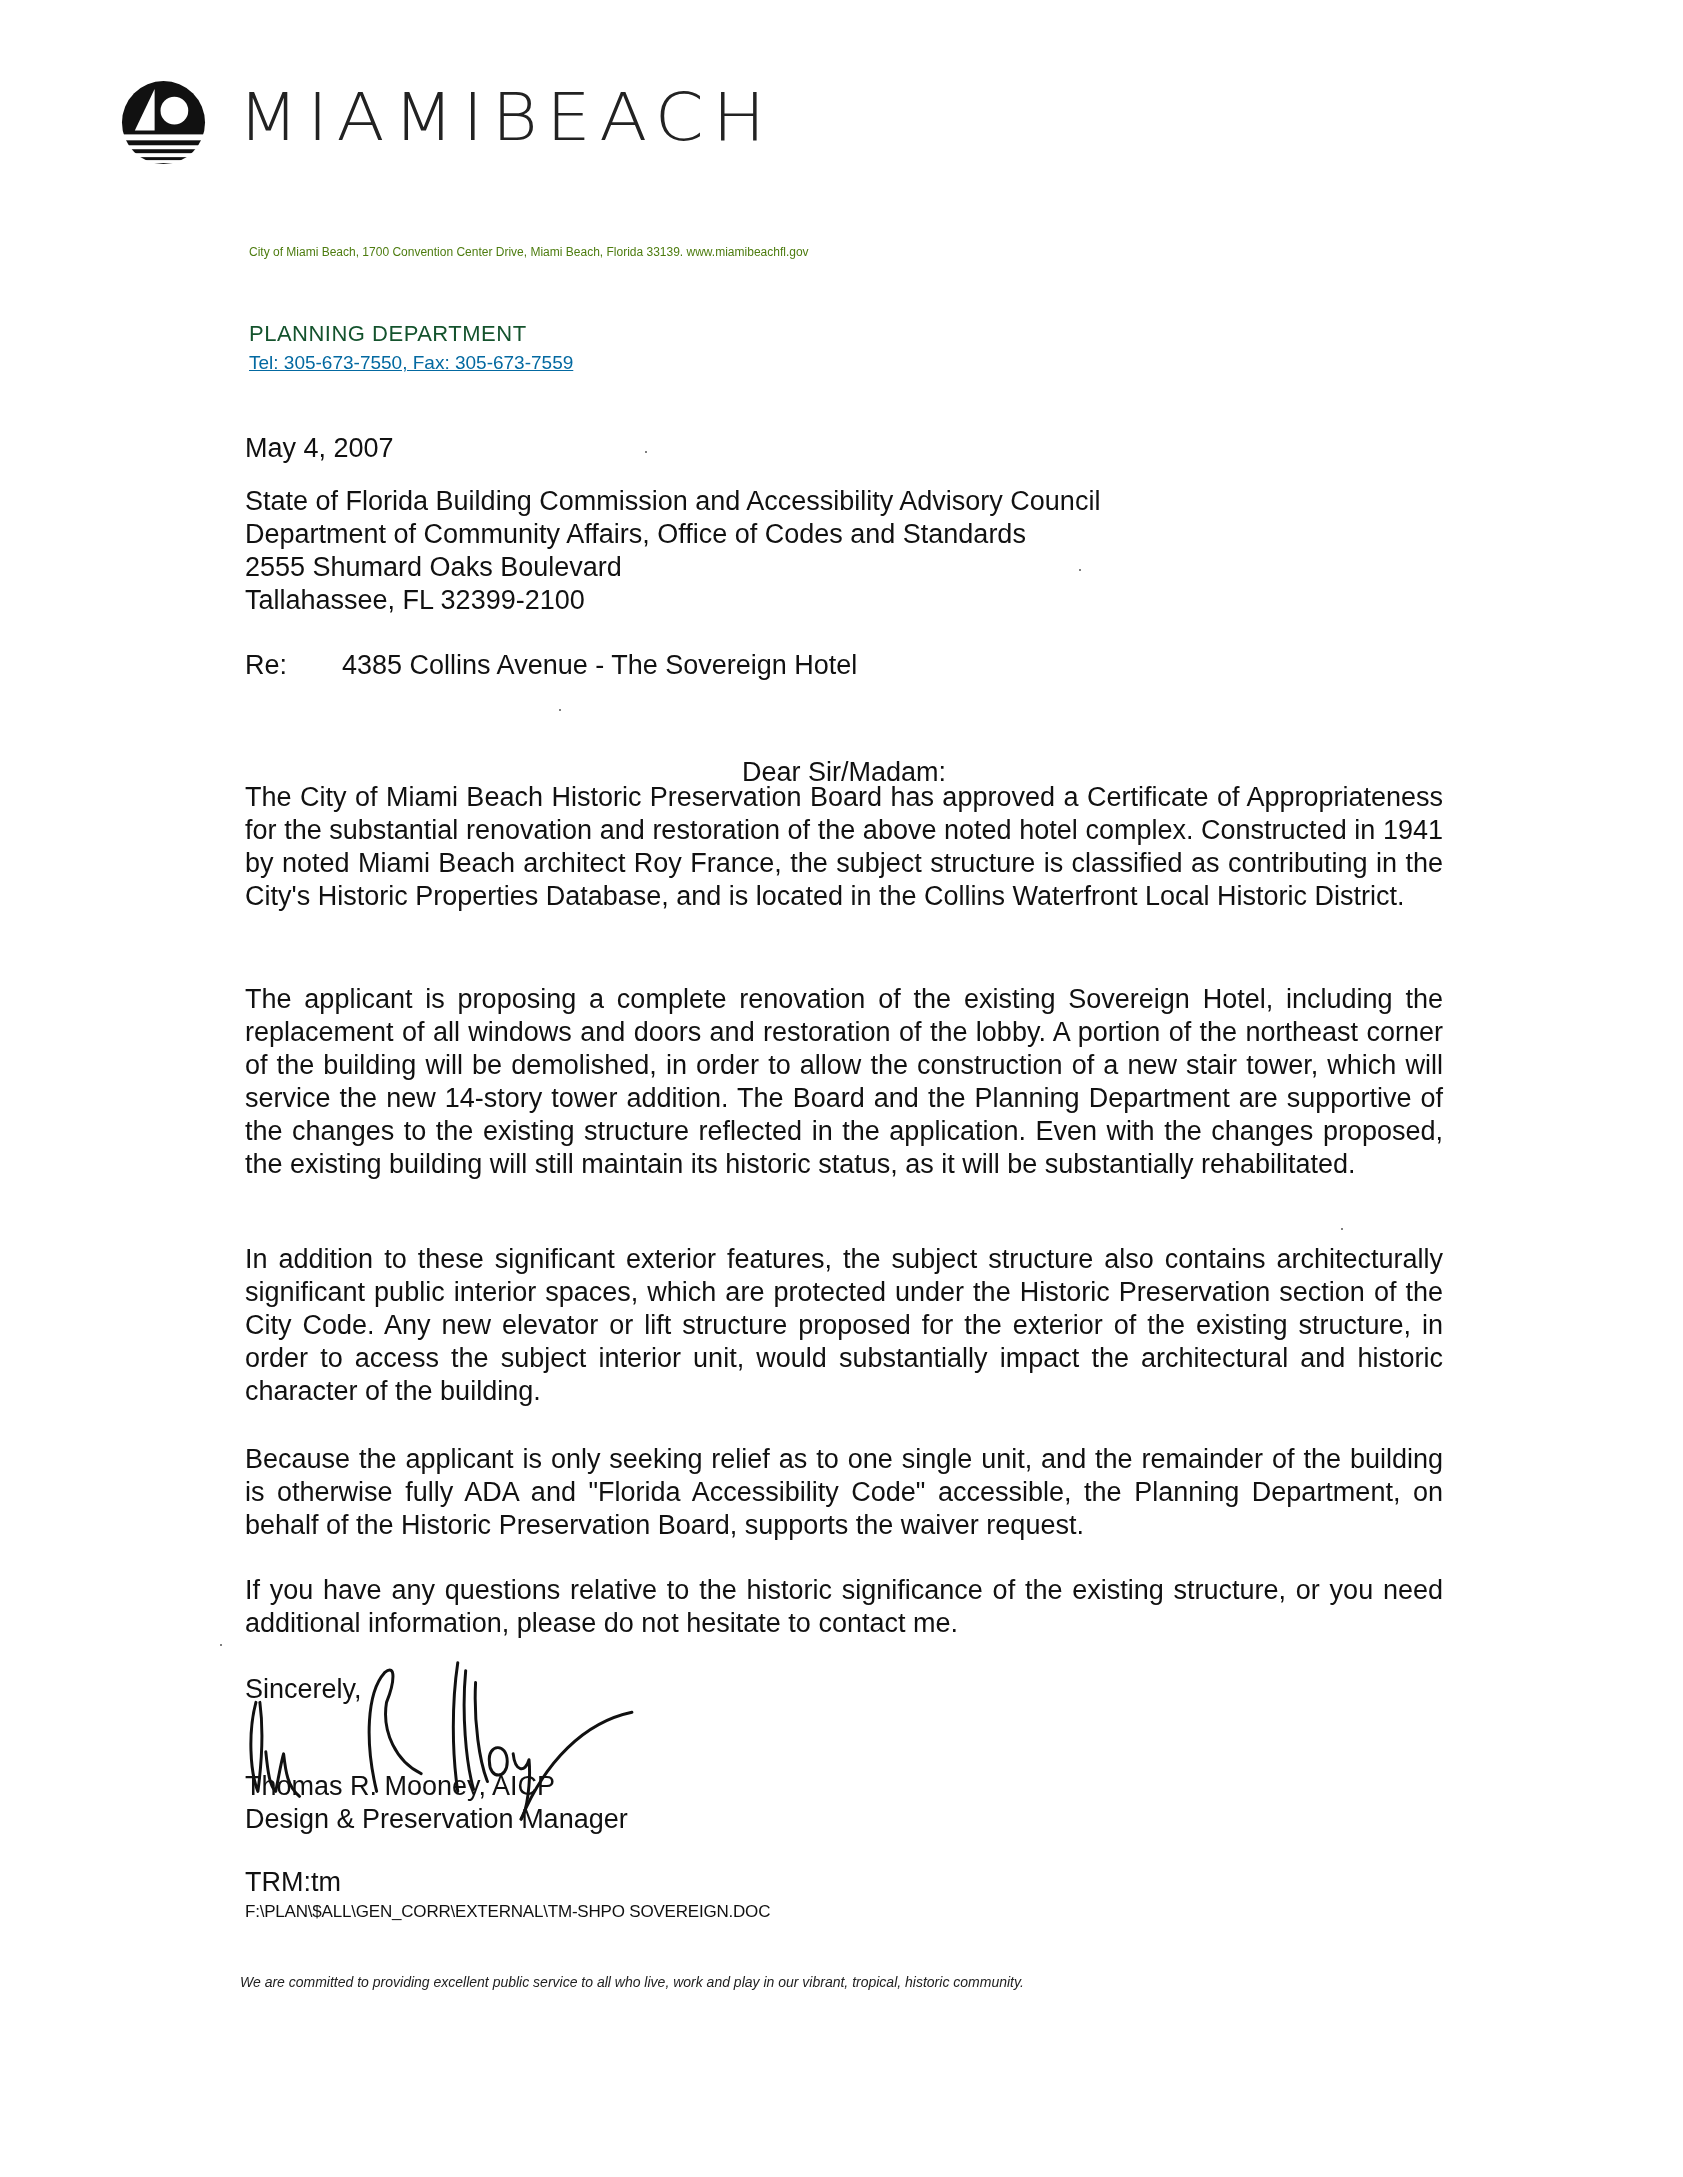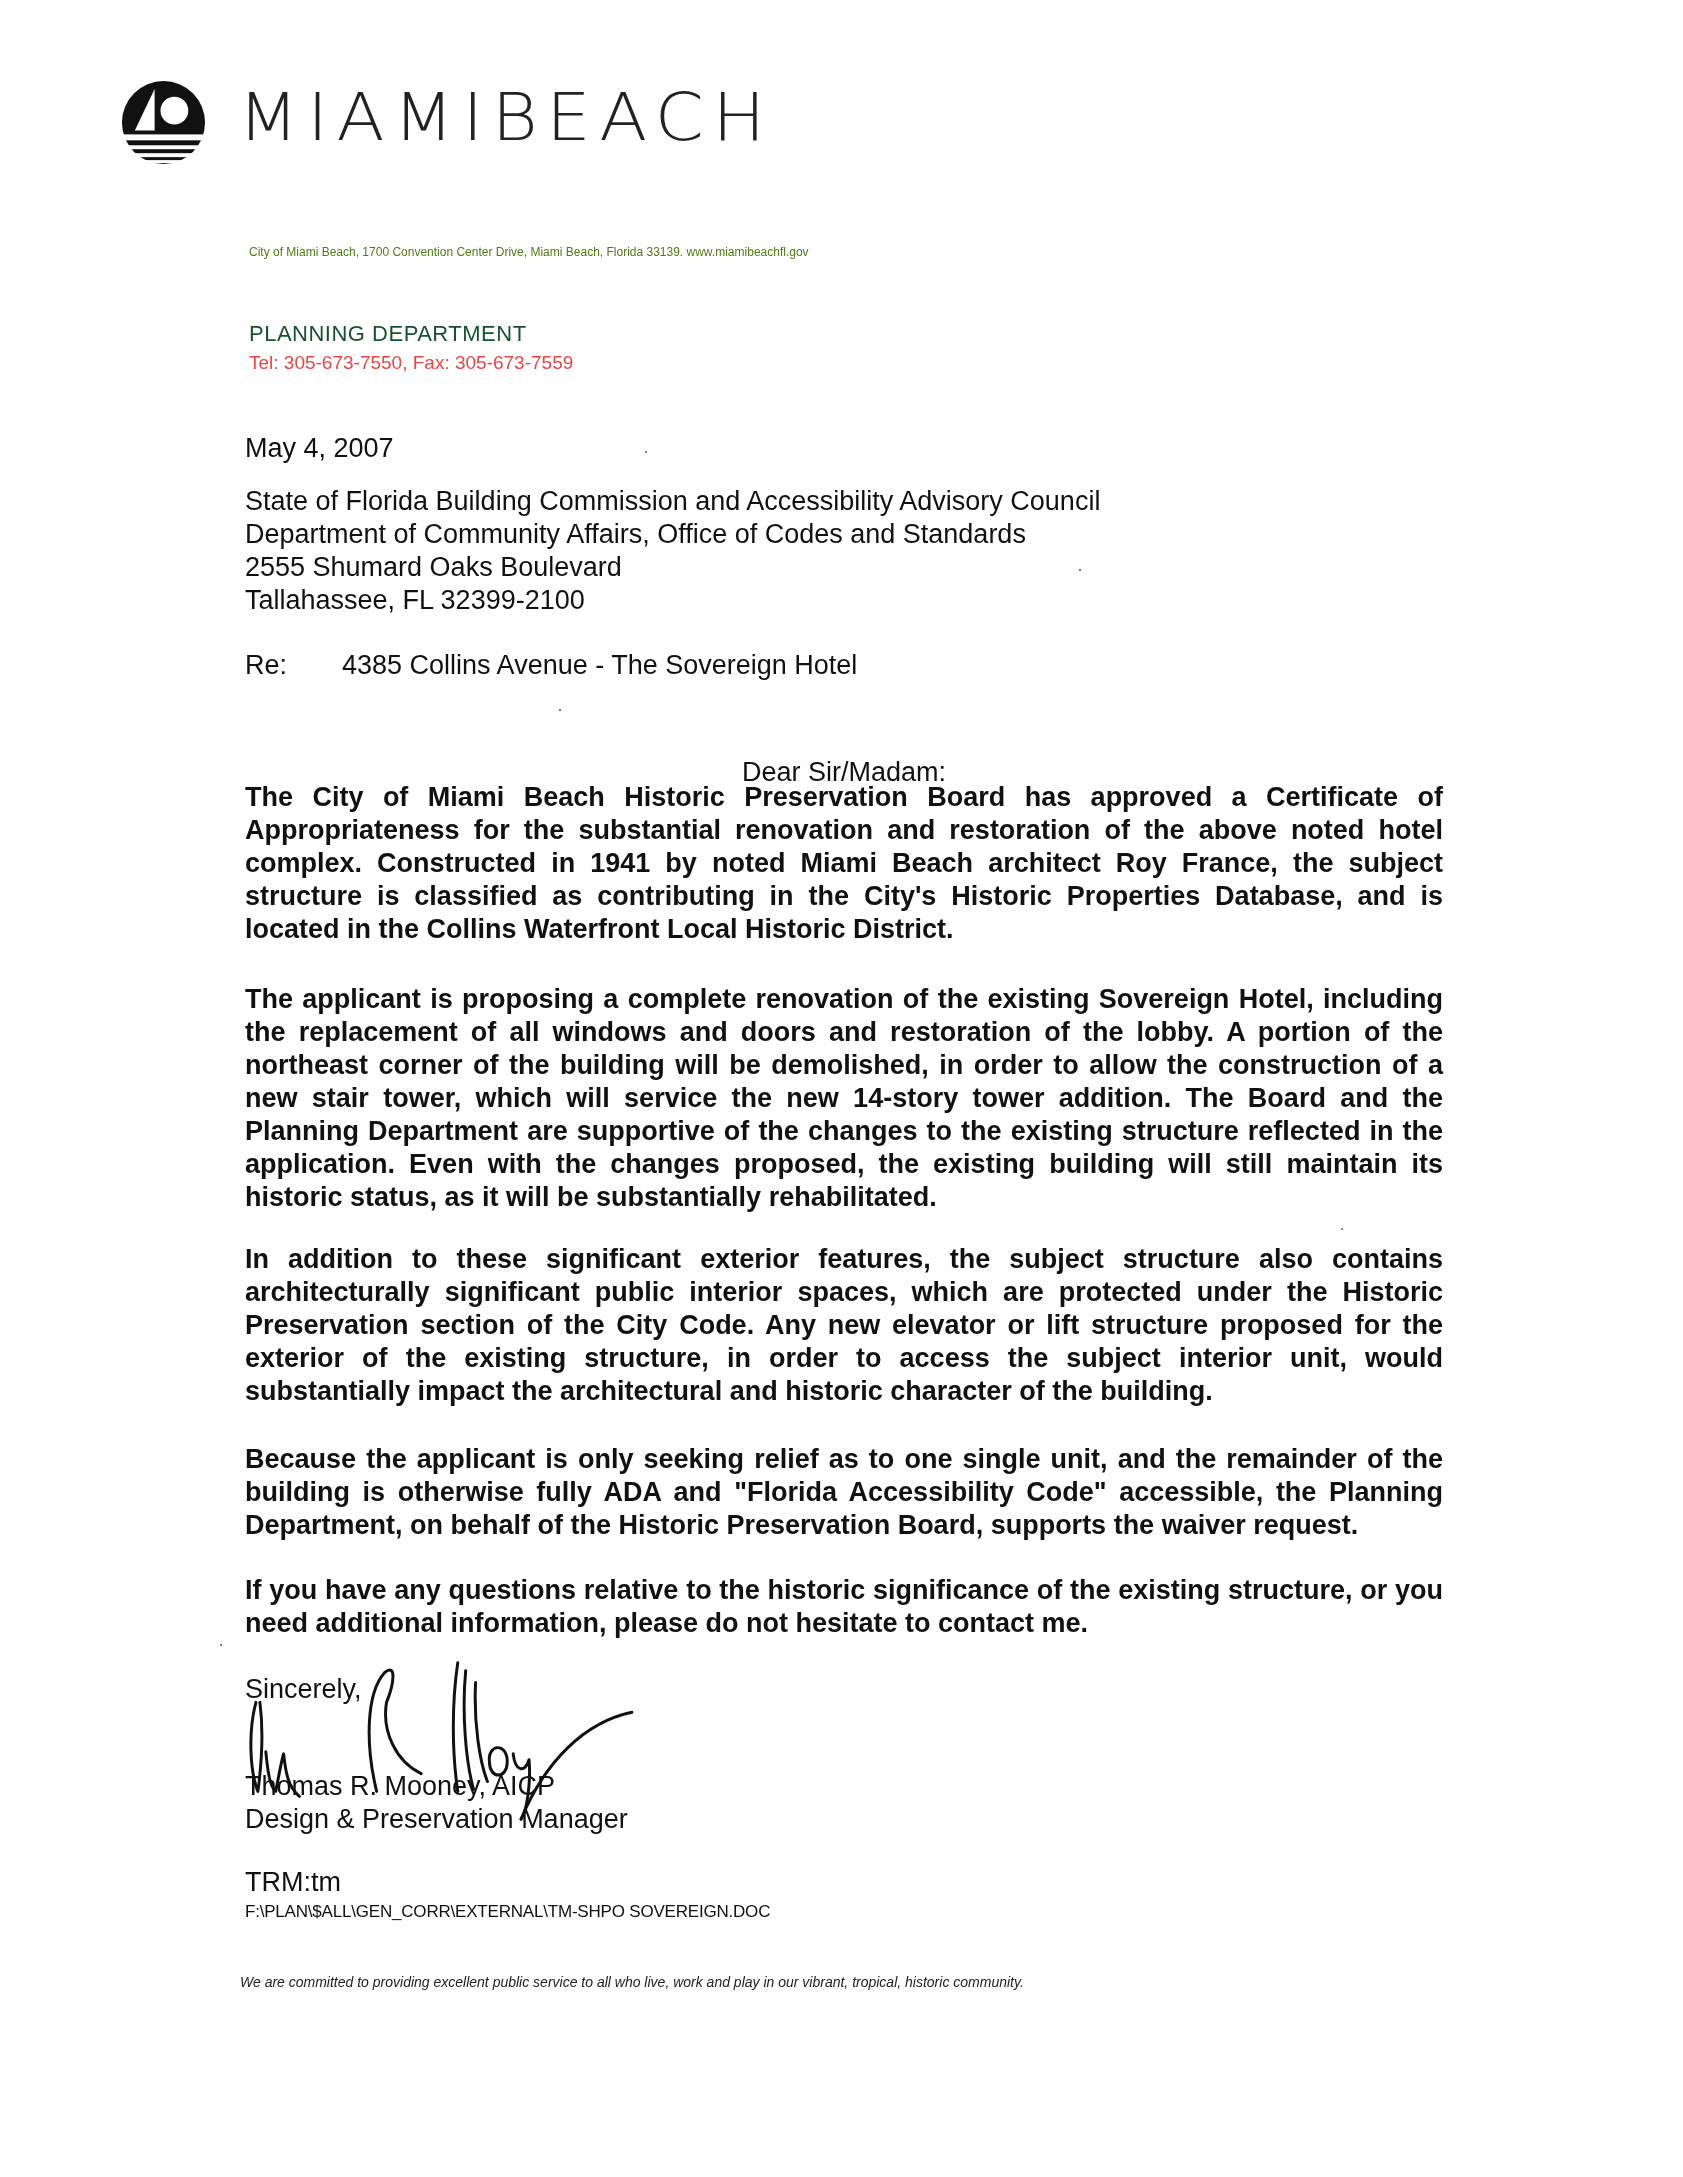--- a/index.html
+++ b/index.html
@@ -2,29 +2,29 @@
 <html><head>
 <meta charset="utf-8">
 <style>
   html, body { margin: 0; padding: 0; background: #ffffff; }
   body { width: 1683px; height: 2177px; position: relative; overflow: hidden; color: #111; font-family: "Liberation Sans", sans-serif; }
   .abs { position: absolute; }
   .logo-icon { left: 119px; top: 79px; width: 89px; height: 91px; }
   .wordmark { left: 238px; top: 85px; font-family: "DejaVu Sans", sans-serif; font-weight: 200; font-size: 65px; letter-spacing: 8px; color: #222; line-height: 1; transform: scaleX(1.08); transform-origin: left top; }
   .address-line { left: 249px; top: 245px; font-size: 12px; color: #4d7c0f; }
   .dept { left: 249px; top: 321px; font-size: 22px; color: #14532d; letter-spacing: 0.5px; }
-  .phone { left: 249px; top: 352px; font-size: 19px; color: #ef4444; }
+  .phone { left: 249px; top: 352px; font-size: 19px; color: #0369a1; text-decoration: underline; }
   .letter { left: 245px; width: 1198px; font-size: 27px; line-height: 33px; color: #111; }
   .date { top: 416px; margin-top: 16px; }
   .recipient { top: 485px; }
   .recipient div { white-space: nowrap; }
   .re { top: 649px; white-space: nowrap; }
   .re .re-label { display: inline-block; width: 97px; }
   .salutation { top: 756px; text-align: center; }
-  .para { text-align: justify; font-weight: bold; }
+  .para { text-align: justify; }
   .p1 { top: 781px; }
   .p2 { top: 983px; }
   .p3 { top: 1243px; }
   .p4 { top: 1443px; }
   .p5 { top: 1574px; }
   .closing { top: 1673px; }
   .sig-name { top: 1770px; }
   .sig-title { top: 1803px; }
   .initials { top: 1866px; font-size: 27px; }
   .filepath { left: 245px; top: 1902px; font-size: 17px; color: #111; letter-spacing: -0.2px; }

